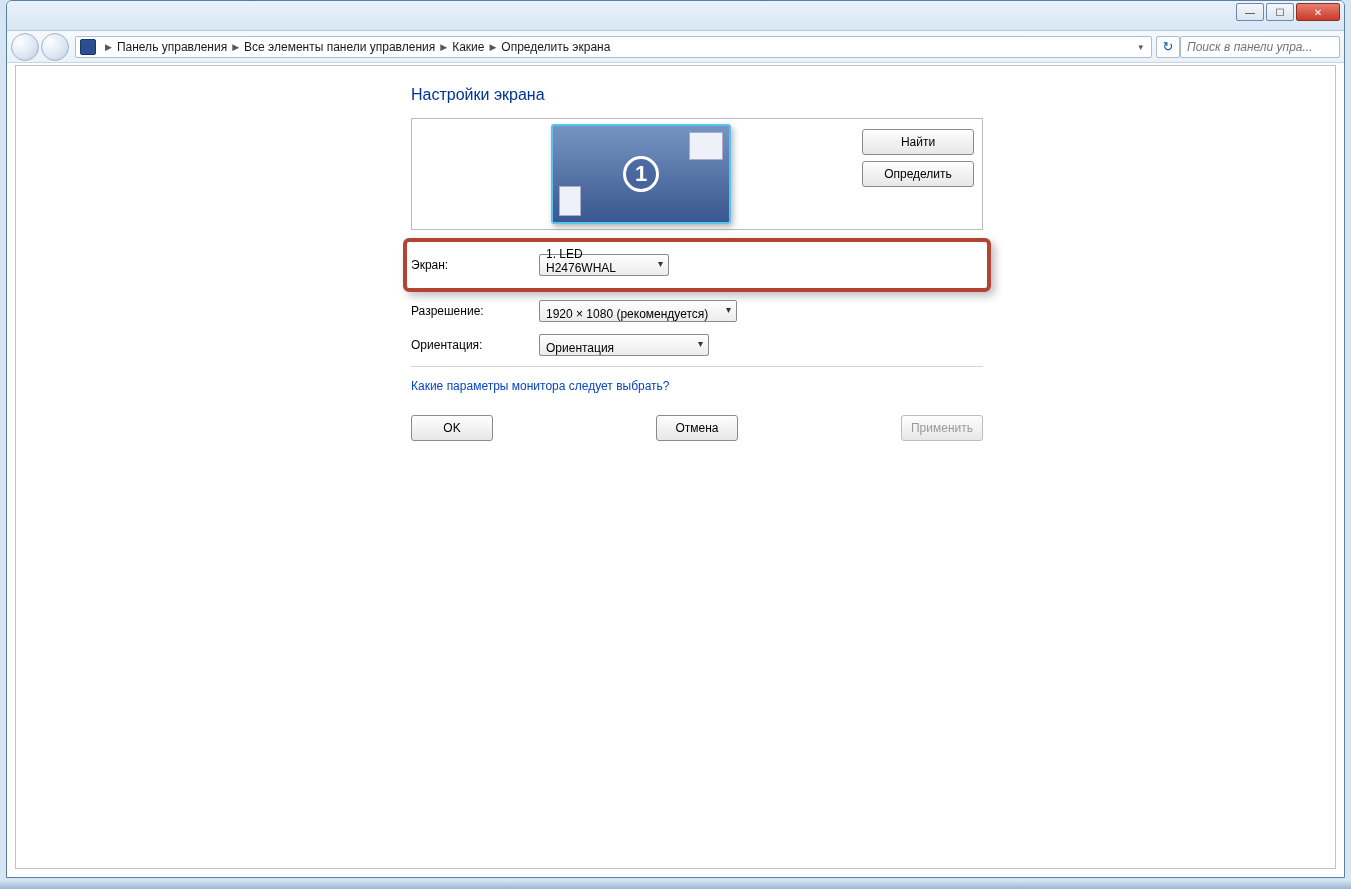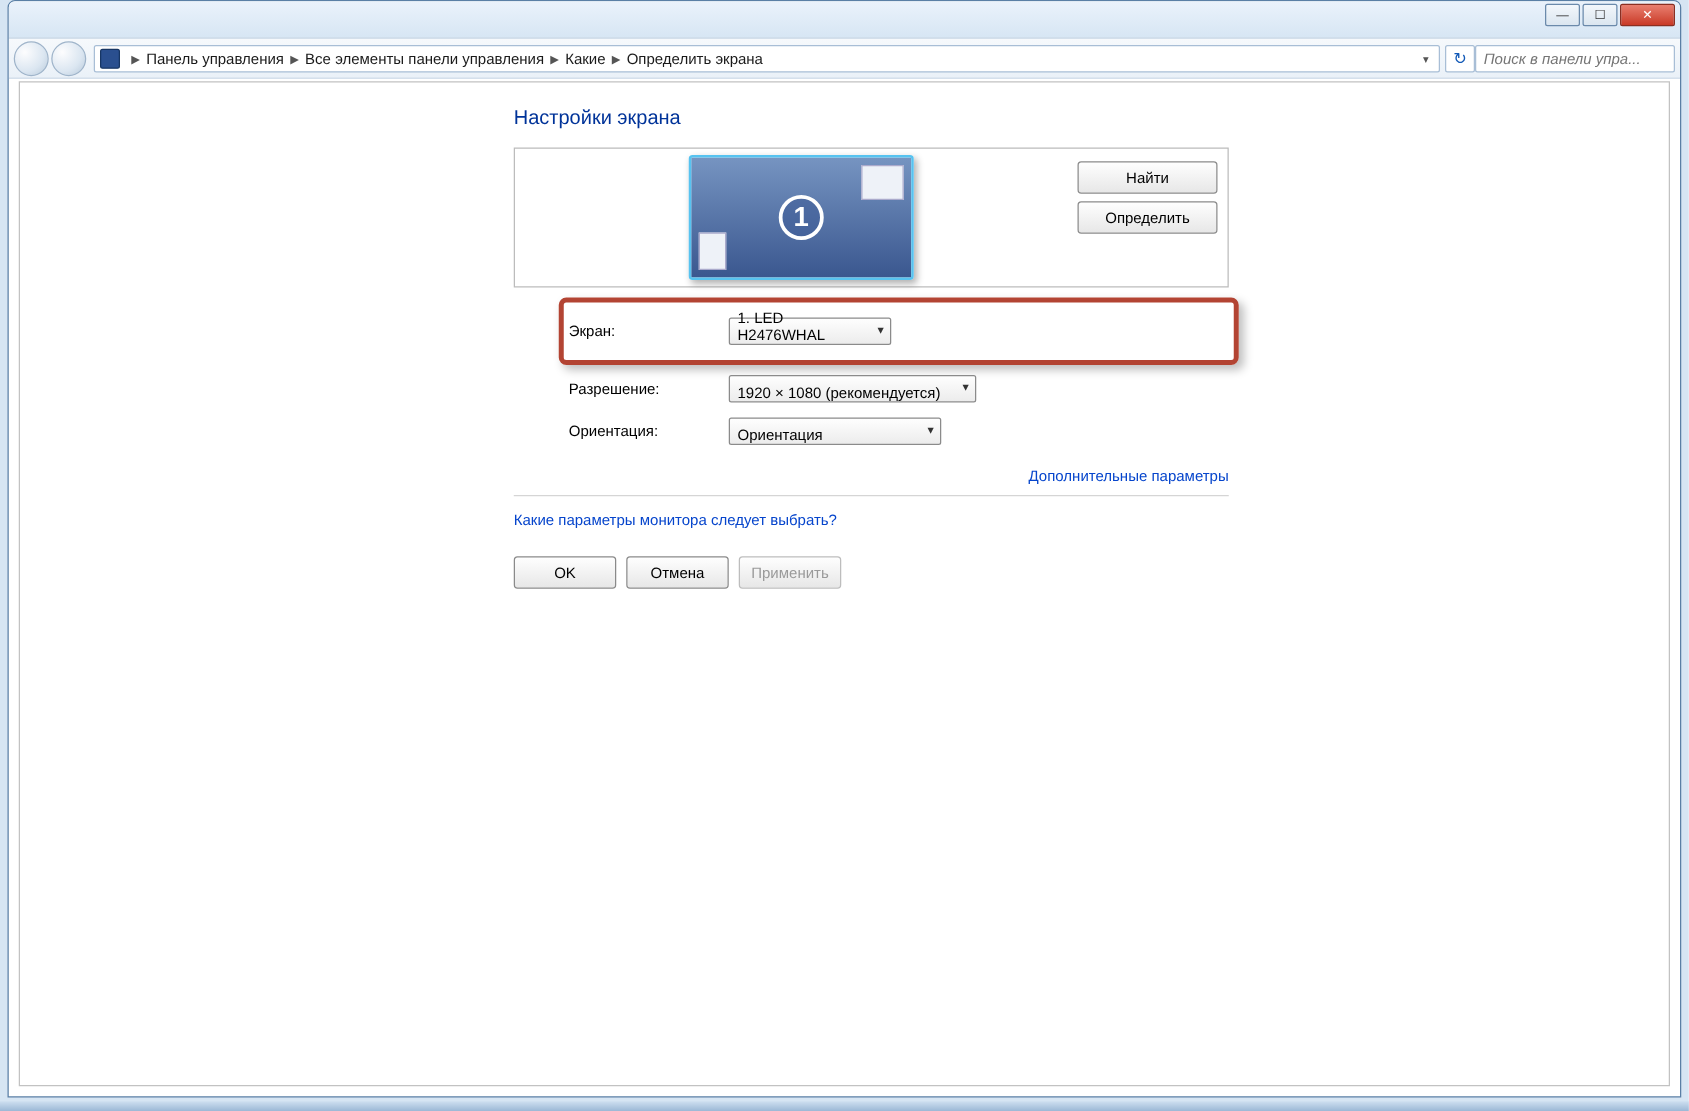--- a/index.html
+++ b/index.html
@@ -166,21 +166,21 @@
   height: 26px;
   border: 1px solid #8a8a8a;
   border-radius: 3px;
   background: linear-gradient(#fefefe, #e7e7e7);
   font-size: 12px;
   display: flex; align-items:center; justify-content:center;
   cursor: pointer;
 }
 .btn.disabled { color:#9a9a9a; border-color:#bdbdbd; }
 
-.field-rows { margin-top: 8px; margin-left: 44px; }
+.field-rows { margin-top: 8px; }
 .field-row {
   display: flex;
   align-items: center;
   padding: 6px 0;
 }
 .field-label {
   width: 128px;
   font-size: 12px;
 }
 .dropdown {
@@ -216,21 +216,21 @@
   color: #0645cc;
   font-size: 12px;
   cursor: pointer;
 }
 .adv-link { text-align: right; margin: 12px 0 8px 0; }
 hr.sep { border: none; border-top: 1px solid #d5d5d5; margin: 4px 0 12px 0; }
 .help-links p { margin-bottom: 10px; }
 
 .action-bar {
   display: flex;
-  justify-content: flex-start;
+  justify-content: space-between;
   gap: 8px;
   margin-top: 22px;
 }
 .action-bar .btn { width: 82px; }
 
 .taskbar-hint {
   position: absolute;
   left: 0; right: 0; bottom: 0; height: 8px;
   background: linear-gradient(#cedff0,#9ab7d5);
 }
@@ -309,23 +309,20 @@
         </div>
 
         <div class="field-row">
           <div class="field-label">Ориентация:</div>
           <div class="dropdown dd-3">
             <span>Ориентация</span>
           </div>
         </div>
       </div>
 
-      <div class="adv-link">
-        <span class="link">Дополнительные параметры</span>
-      </div>
 
       <hr class="sep">
 
       <div class="help-links">
         <p><span class="link">Какие параметры монитора следует выбрать?</span></p>
       </div>
 
       <div class="action-bar">
         <div class="btn">OK</div>
         <div class="btn">Отмена</div>

